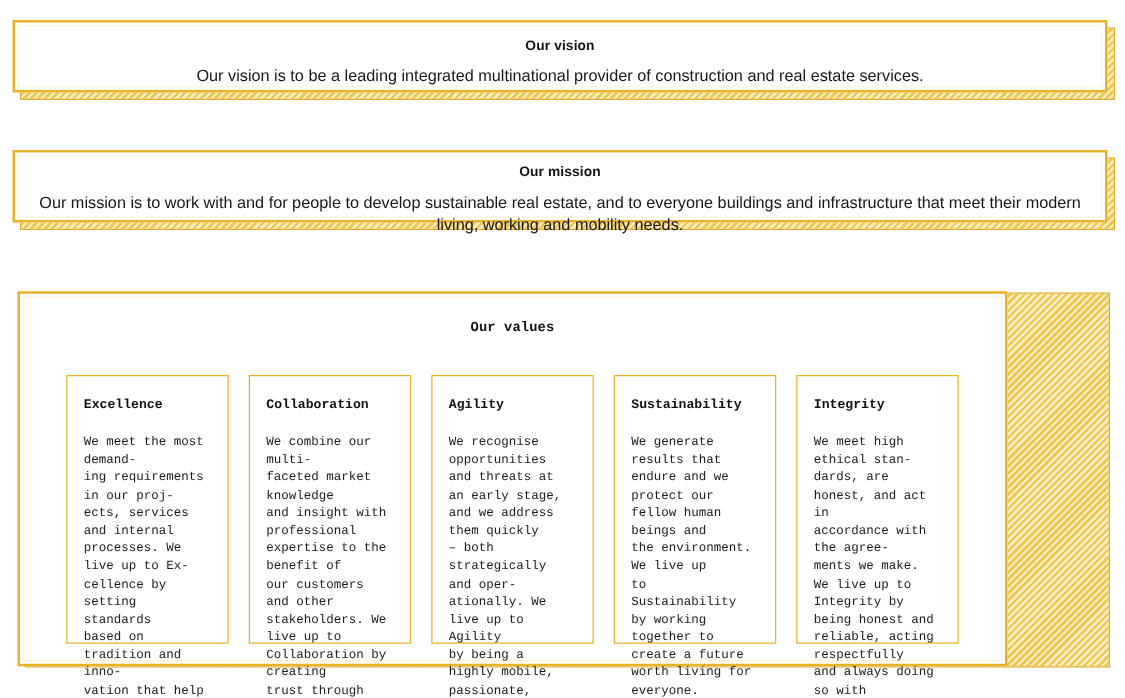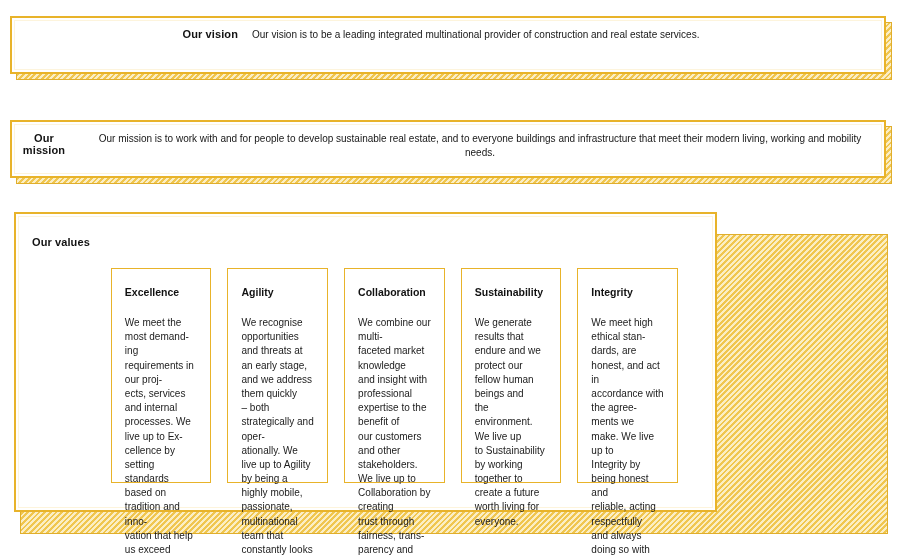--- a/index.html
+++ b/index.html
@@ -56,61 +56,61 @@
     border: 1px solid #e0ae2c;
   }
 
   .panel-inner {
     position: relative;
     z-index: 3;
     width: 100%;
     height: 100%;
     box-sizing: border-box;
     display: flex;
-    flex-direction: row;
+    flex-direction: column;
   }
 
   .section-title {
     text-align: center;
     font-weight: bold;
     font-size: 11px;
     letter-spacing: 0.1px;
     color: #121212;
   }
   .section-body {
     text-align: center;
-    font-size: 10px;
+    font-size: 13px;
     color: #171717;
     line-height: 1.35;
     padding: 0 14px;
   }
 
   
   #vision-shadow { left: 16px;  top: 22px;  width: 876px; height: 58px; }
   #vision-panel  { left: 10px;  top: 16px;  width: 876px; height: 58px; }
   #vision-panel .panel-inner { justify-content: center; padding-top: 10px; }
   #vision-panel .section-title { margin-bottom: 9px; }
 
   
   #mission-shadow { left: 16px; top: 126px; width: 876px; height: 58px; }
   #mission-panel  { left: 10px; top: 120px; width: 876px; height: 58px; }
   #mission-panel .panel-inner { padding-top: 10px; }
   #mission-panel .section-title { margin-bottom: 9px; }
 
   
   #values-shadow { left: 20px; top: 234px; width: 868px; height: 300px; }
-  #values-panel  { left: 14px; top: 212px; width: 703px; height: 300px; }
+  #values-panel  { left: 14px; top: 233px; width: 792px; height: 300px; font-family: Liberation Mono, monospace; }
   #values-panel .panel-inner { padding: 22px 16px 16px 16px; }
   #values-panel .section-title { margin-bottom: 9px; }
 
   
   .cards-row {
     display: flex;
     gap: 16px;
-    margin-top: 32px;
+    margin-top: 22px;
     padding: 0 21px;
     flex: 1;
     justify-content: center;
   }
   .value-card {
     position: relative;
     flex: 1 1 0;
     box-sizing: border-box;
     background: #ffffff;
     border: 1.5px solid #e8b32a;
@@ -163,53 +163,53 @@
           <div class="card-title">Excellence</div>
           <div class="card-text">We meet the most demand-
 ing requirements in our proj-
 ects, services and internal
 processes. We live up to Ex-
 cellence by setting standards
 based on tradition and inno-
 vation that help us exceed
 our partners’ expectations.
 Today and tomorrow.</div>
+        </div>
+
+        <div class="value-card">
+          <div class="card-title">Collaboration</div>
+          <div class="card-text"> We combine our multi-
+faceted market knowledge
+and insight with professional
+expertise to the benefit of
+our customers and other
+stakeholders. We live up to
+Collaboration by creating
+trust through fairness, trans-
+parency and respect. With all
+our partners.</div>
         </div>
 
         <div class="value-card">
           <div class="card-title">Agility</div>
           <div class="card-text">We recognise opportunities
 and threats at an early stage,
 and we address them quickly
 – both strategically and oper-
 ationally. We live up to Agility
 by being a highly mobile,
 passionate, multinational
 team that constantly looks
 for new and innovative ways
 of overcoming barriers, thus
 achieving the best value for
 our customers.</div>
         </div>
 
         <div class="value-card">
-          <div class="card-title">Collaboration</div>
-          <div class="card-text"> We combine our multi-
-faceted market knowledge
-and insight with professional
-expertise to the benefit of
-our customers and other
-stakeholders. We live up to
-Collaboration by creating
-trust through fairness, trans-
-parency and respect. With all
-our partners.</div>
-        </div>
-
-        <div class="value-card">
           <div class="card-title">Sustainability</div>
           <div class="card-text">We generate results that
 endure and we protect our
 fellow human beings and
 the environment. We live up
 to Sustainability by working
 together to create a future
 worth living for everyone.</div>
         </div>
 

